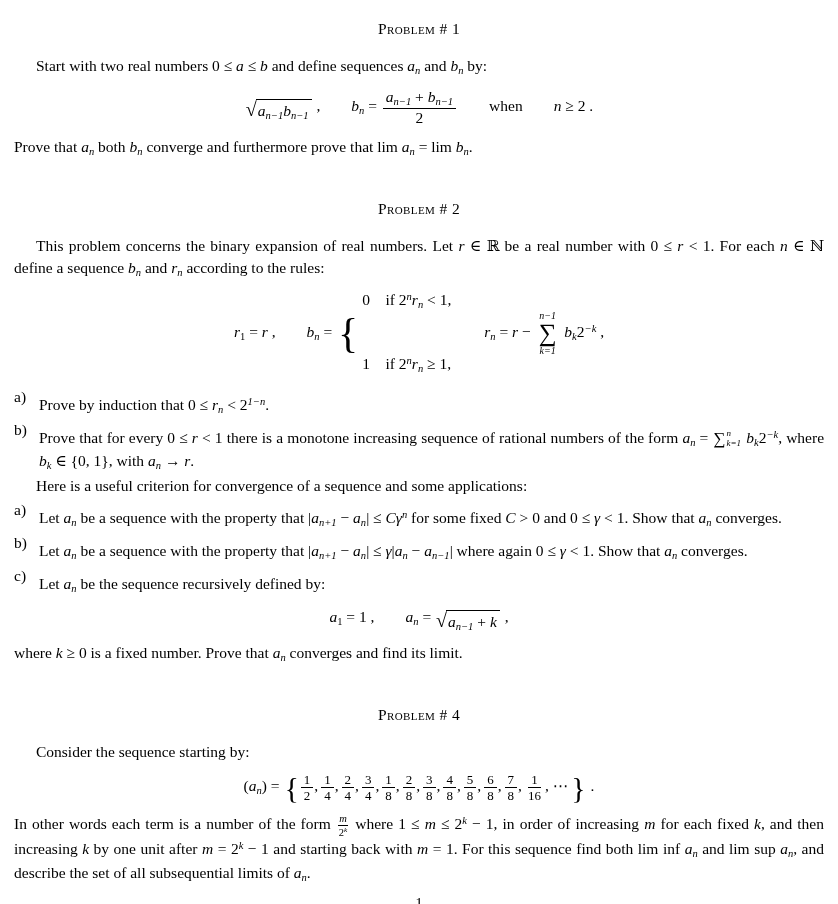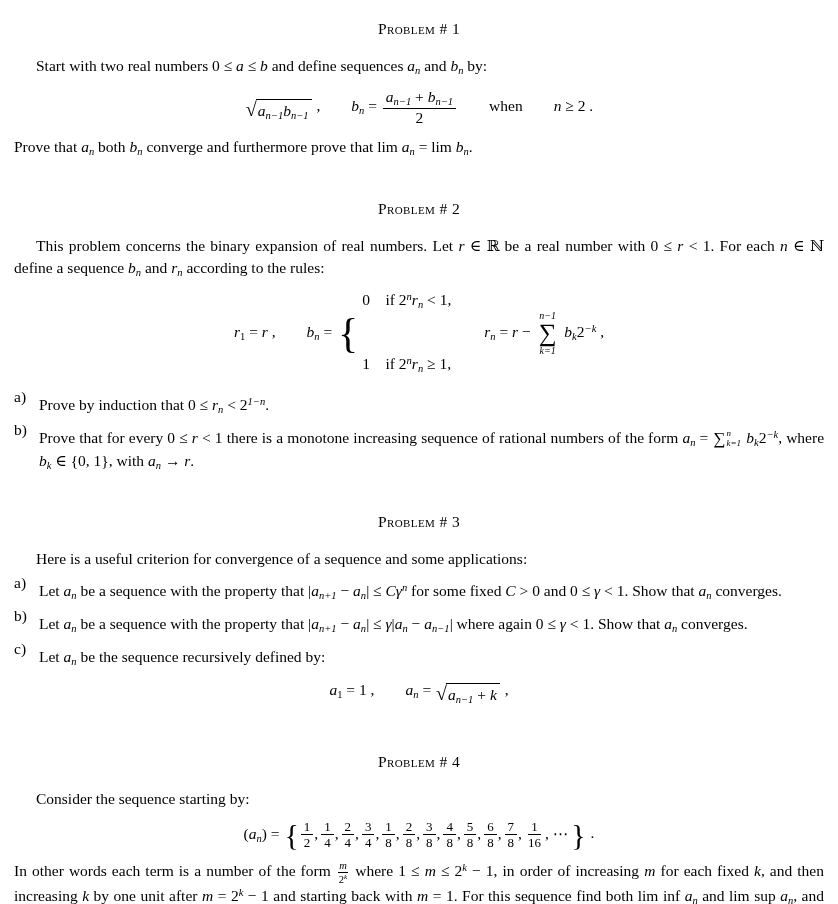--- a/index.html
+++ b/index.html
@@ -98,38 +98,38 @@
             <span class="sg2">∑</span>
             <span class="stk">
               <span class="st">n</span>
               <span class="st">k=1</span>
             </span>
           </span><span><span> </span><span class="i">b</span><span class="sb i">k</span><span>2</span><span class="sp i">−k</span><span>, where </span><span class="i">b</span><span class="sb i">k</span><span> ∈ {0, 1}, with </span><span class="i">a</span><span class="sb i">n</span><span> → </span><span class="i">r</span><span>.</span></span></span>
       </div>
   </section>
 
   <section>
-    <div class="title">Problem # 3</div>
     <p class="par ind"><span>Here is a useful criterion for convergence of a sequence and some applications:</span></p>
     <div class="item">
         <span class="lbl">a)</span>
         <span class="itx"><span>Let </span><span class="i">a</span><span class="sb i">n</span><span> be a sequence with the property that |</span><span class="i">a</span><span class="sb i">n+1</span><span> − </span><span class="i">a</span><span class="sb i">n</span><span>| ≤ </span><span class="i">Cγ</span><span class="sp i">n</span><span> for some fixed </span><span class="i">C</span><span> &gt; 0 and 0 ≤ </span><span class="i">γ</span><span> &lt; 1. Show that </span><span class="i">a</span><span class="sb i">n</span><span> converges.</span></span>
       </div>
     <div class="item">
         <span class="lbl">b)</span>
         <span class="itx"><span>Let </span><span class="i">a</span><span class="sb i">n</span><span> be a sequence with the property that |</span><span class="i">a</span><span class="sb i">n+1</span><span> − </span><span class="i">a</span><span class="sb i">n</span><span>| ≤ </span><span class="i">γ</span><span>|</span><span class="i">a</span><span class="sb i">n</span><span> − </span><span class="i">a</span><span class="sb i">n−1</span><span>| where again 0 ≤ </span><span class="i">γ</span><span> &lt; 1. Show that </span><span class="i">a</span><span class="sb i">n</span><span> converges.</span></span>
       </div>
     <div class="item">
         <span class="lbl">c)</span>
         <span class="itx"><span>Let </span><span class="i">a</span><span class="sb i">n</span><span> be the sequence recursively defined by:</span></span>
       </div>
     <div class="eq"><span class="eqs"><span class="i">a</span><span class="sb">1</span><span> = 1 ,</span><span>  </span><span class="i">a</span><span class="sb i">n</span><span> = </span></span><span class="sqrt">
           <span class="rs">√</span>
           <span class="rb"><span class="i">a</span><span class="sb i">n−1</span><span> + </span><span class="i">k</span></span>
         </span><span class="eqs"><span> ,</span></span></div>
+    <p class="par cont"><span>where </span><span class="i">k</span><span> ≥ 0 is a fixed number. Prove that </span><span class="i">a</span><span class="sb i">n</span><span> converges and find its limit.</span></p>
   </section>
 
   <section>
     <div class="title">Problem # 4</div>
     <p class="par ind"><span>Consider the sequence starting by:</span></p>
     <div class="eq"><span class="eqs"><span>(</span><span class="i">a</span><span class="sb i">n</span><span>) = </span></span><span class="bbr">{</span><span class="frac f4">
           <span class="num">1</span>
           <span class="den">2</span>
         </span><span class="cm">,</span><span class="frac f4">
           <span class="num">1</span>

